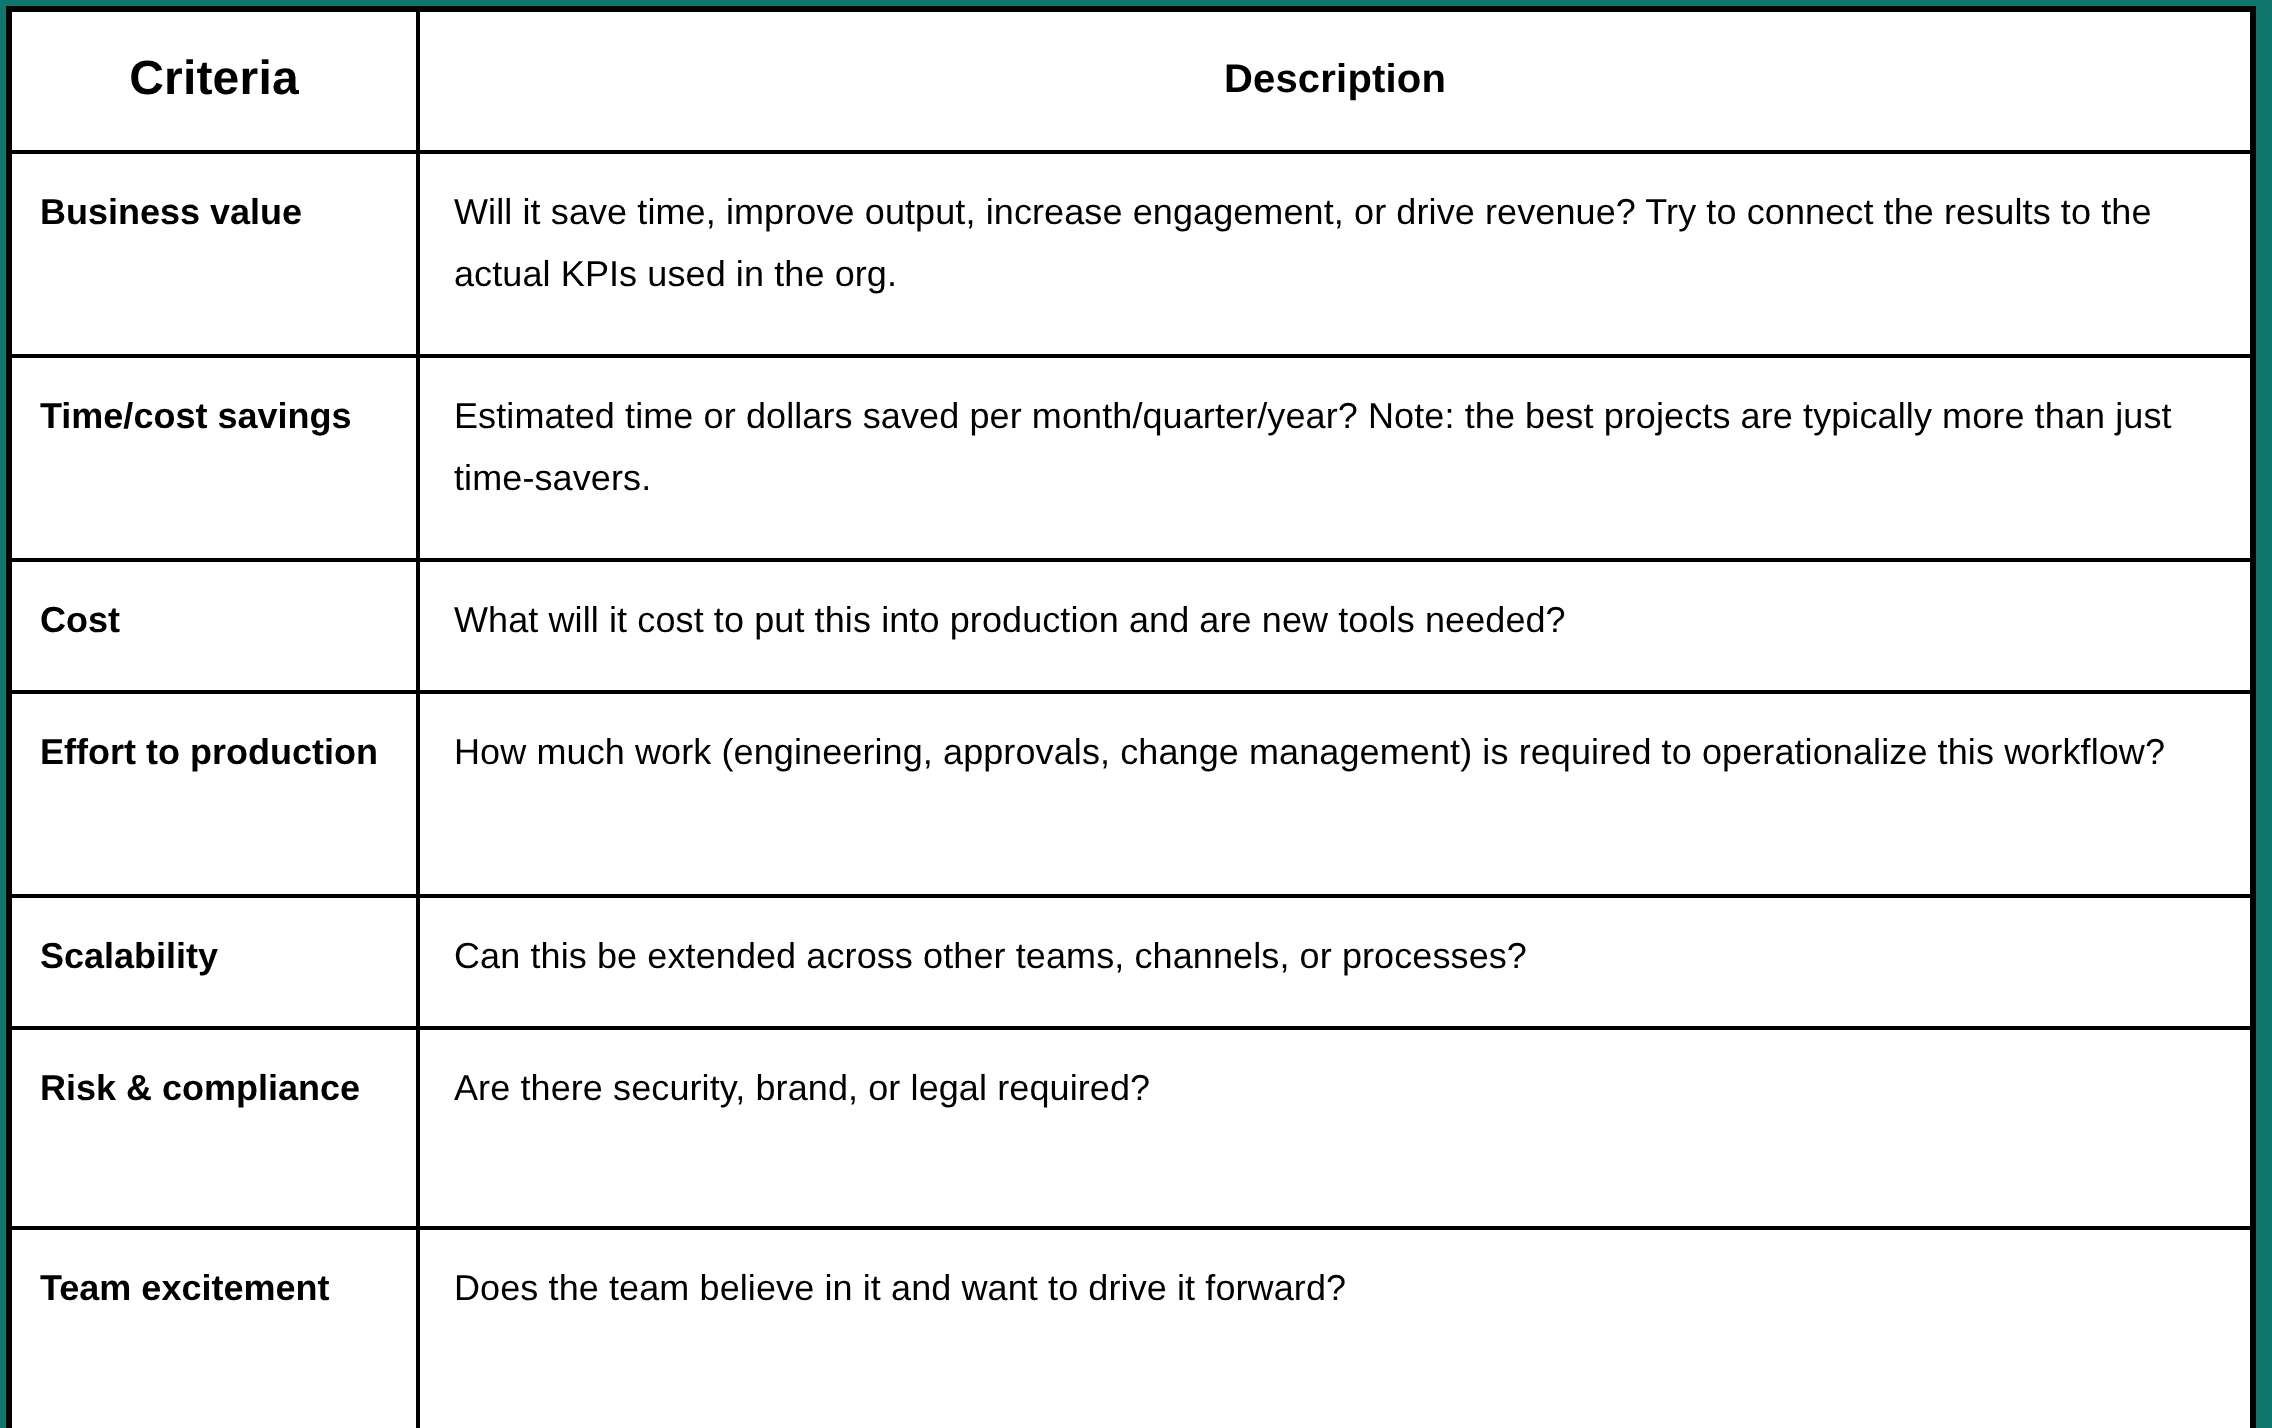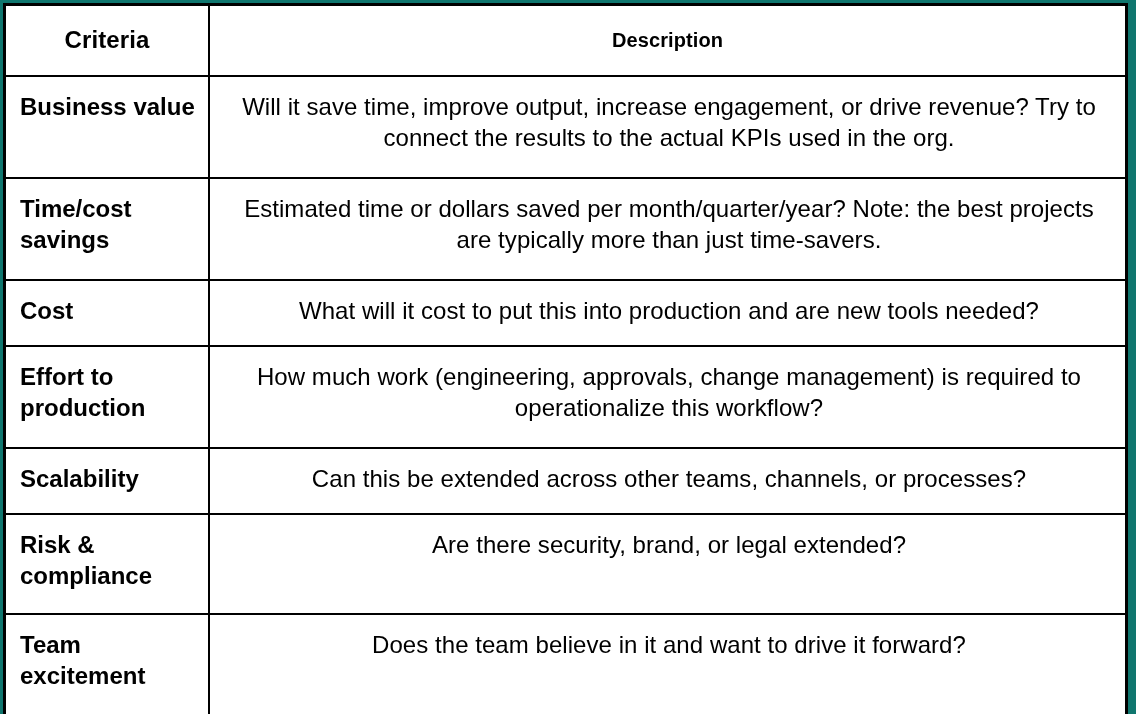--- a/index.html
+++ b/index.html
@@ -55,36 +55,36 @@
     font-size: 25px;
     line-height: 30px;
     padding: 19px 10px 20px;
     letter-spacing: 0.1px;
   }
 
   thead th.head-criteria { font-size: 24px; }
   thead th.head-description { font-size: 20px; }
 
   tbody td {
-    font-size: 24px;
+    font-size: 18px;
     line-height: 31px;
     padding: 14px 22px 14px 14px;
   }
 
   tbody td.cell-criteria {
     font-weight: bold;
     text-align: left;
     padding-left: 14px;
     padding-right: 6px;
     letter-spacing: 0px;
   }
 
   tbody td.cell-description {
     font-weight: normal;
-    text-align: center;
+    text-align: left;
     padding-left: 17px;
     padding-right: 14px;
     letter-spacing: 0.05px;
   }
 
   
   tr[data-row="0"] td { height: 72px; }
   tr[data-row="1"] td { height: 72px; }
   tr[data-row="2"] td { height: 36px; }
   tr[data-row="3"] td { height: 72px; }
@@ -124,21 +124,21 @@
       <tr data-row="3">
         <td class="cell-criteria">Effort to production</td>
         <td class="cell-description">How much work (engineering, approvals, change management) is required to operationalize this workflow?</td>
       </tr>
       <tr data-row="4">
         <td class="cell-criteria">Scalability</td>
         <td class="cell-description">Can this be extended across other teams, channels, or processes?</td>
       </tr>
       <tr data-row="5">
         <td class="cell-criteria">Risk &amp; compliance</td>
-        <td class="cell-description">Are there security, brand, or legal extended?</td>
+        <td class="cell-description">Are there security, brand, or legal required?</td>
       </tr>
       <tr data-row="6">
         <td class="cell-criteria">Team excitement</td>
         <td class="cell-description">Does the team believe in it and want to drive it forward?</td>
       </tr>
     </tbody>
   </table>
 
 </div>
 

